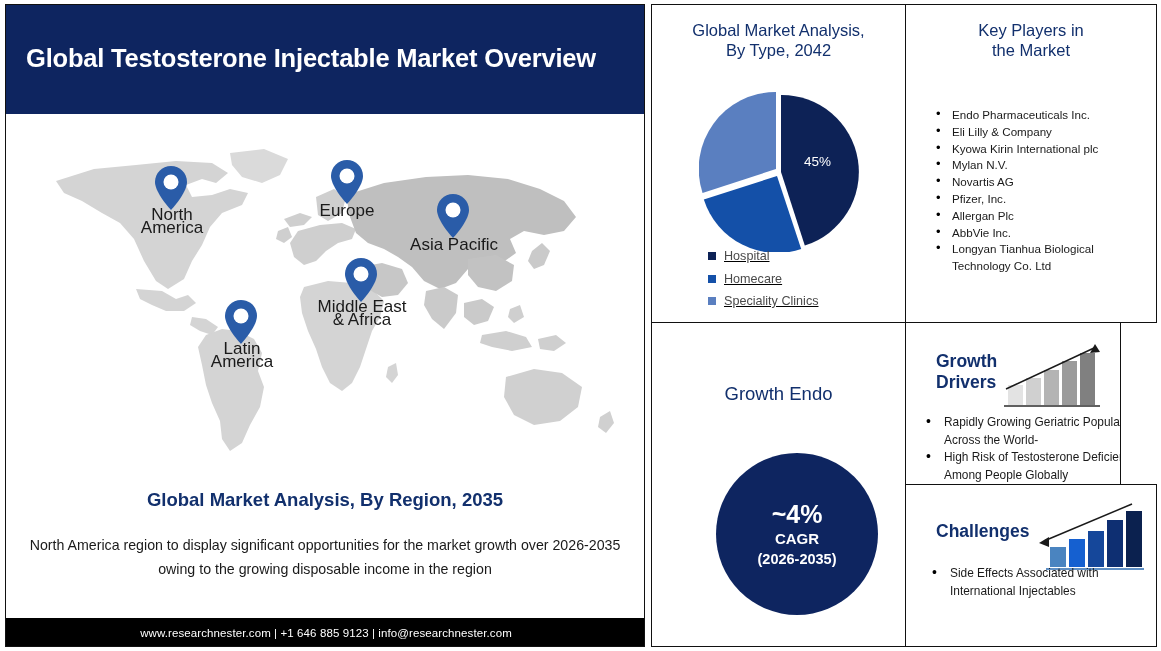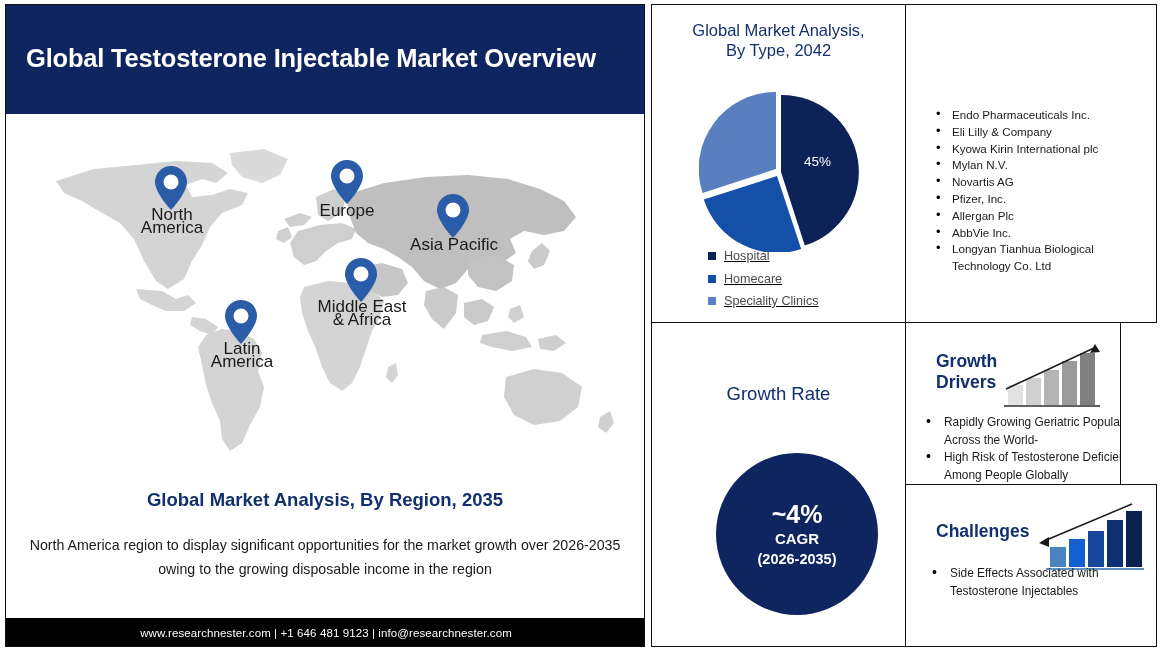--- a/index.html
+++ b/index.html
@@ -241,21 +241,21 @@
         <path d="M17 1 C8 1 1 8 1 17 C1 28 17 45 17 45 C17 45 33 28 33 17 C33 8 26 1 17 1 Z" fill="#2a5ca8"></path>
         <circle cx="17" cy="17" r="7.5" fill="#ffffff"></circle>
       </svg>
       <div class="pin-label" style="left:308px; top:184px; width:96px;">Middle East<br>&amp; Africa</div>
     </div>
 
     <div class="region-title">Global Market Analysis, By Region, 2035</div>
     <div class="region-desc">North America region to display significant opportunities for the market growth over   2026-2035  owing to the growing disposable income in the region</div>
 
     <div class="footer-bar">
-      <div class="footer-text">www.researchnester.com | +1 646 481 9123 | info@researchnester.com</div>
+      <div class="footer-text">www.researchnester.com | +1 646 885 9123 | info@researchnester.com</div>
     </div>
   </div>
 
   <div class="cell" id="cell-type">
     <div class="cell-title">
       <span>Global Market Analysis,</span><br>
       <span>By Type, 2042</span>
     </div>
 
     <div class="pie-wrap">
@@ -280,35 +280,39 @@
         <span class="legend-label">Homecare</span>
       </div>
       <div class="legend-row">
         <span class="legend-swatch" style="background:#5a7fc0;"></span>
         <span class="legend-label">Speciality Clinics</span>
       </div>
     </div>
   </div>
 
   <div class="cell" id="cell-players">
+    <div class="cell-title">
+      <span>Key Players in</span><br>
+      <span>the Market</span>
+    </div>
     <div class="players-list">
       <div class="player-item">Endo Pharmaceuticals  Inc.</div>
       <div class="player-item">Eli Lilly &amp; Company</div>
       <div class="player-item">Kyowa Kirin International  plc</div>
       <div class="player-item">Mylan  N.V.</div>
       <div class="player-item">Novartis AG</div>
       <div class="player-item">Pfizer, Inc.</div>
       <div class="player-item">Allergan Plc</div>
       <div class="player-item">AbbVie Inc.</div>
       <div class="player-item">Longyan  Tianhua  Biological Technology  Co. Ltd</div>
     </div>
   </div>
 
   <div class="cell" id="cell-growth">
-    <div class="cell-title">Growth Rate</div>
+    <div class="cell-title">Growth Endo</div>
     <div class="gr-circle">
       <div class="gr-value">~4%</div>
       <div class="gr-cagr">CAGR</div>
       <div class="gr-period">(2026-2035)</div>
     </div>
   </div>
 
   <div class="cell" id="cell-drivers">
     <div class="dc-title">Growth<br>Drivers</div>
     <svg class="dc-chart" viewBox="0 0 108 72">
@@ -333,17 +337,17 @@
       <rect x="14" y="46" width="16" height="20" fill="#4a84c0"></rect>
       <rect x="33" y="38" width="16" height="28" fill="#1560d0"></rect>
       <rect x="52" y="30" width="16" height="36" fill="#15479a"></rect>
       <rect x="71" y="19" width="16" height="47" fill="#0e2f72"></rect>
       <rect x="90" y="10" width="16" height="56" fill="#0b214f"></rect>
       <line x1="10" y1="68" x2="108" y2="68" stroke="#2a6ab0" stroke-width="1.4"></line>
       <line x1="8" y1="40" x2="96" y2="3" stroke="#1a1a1a" stroke-width="1.5"></line>
       <polygon points="3,42 13,36 13,46" fill="#1a1a1a"></polygon>
     </svg>
     <div class="dc-list">
-      <div class="dc-item">Side Effects Associated with Testosterone Injectables</div>
+      <div class="dc-item">Side Effects Associated with International Injectables</div>
     </div>
   </div>
 
 </div>
 
 </body></html>

